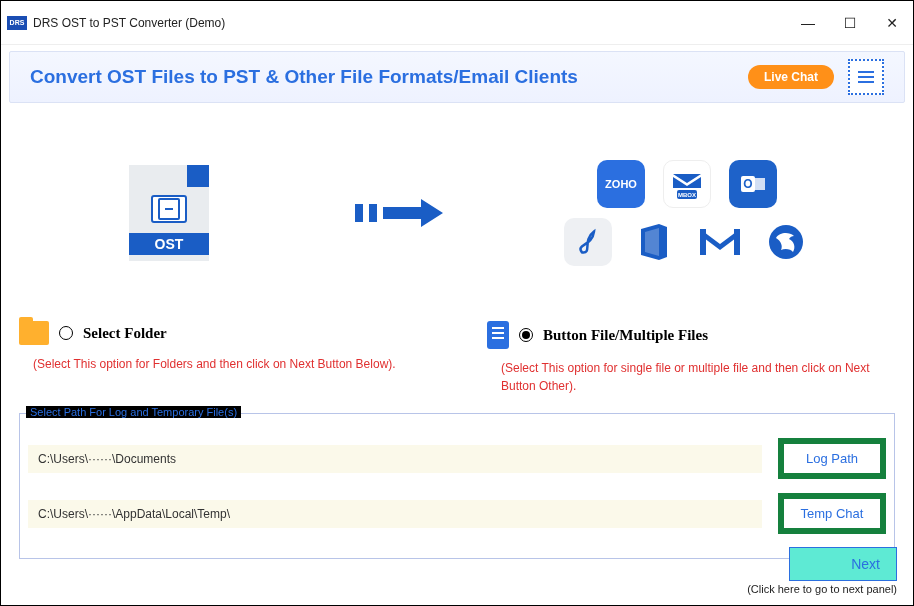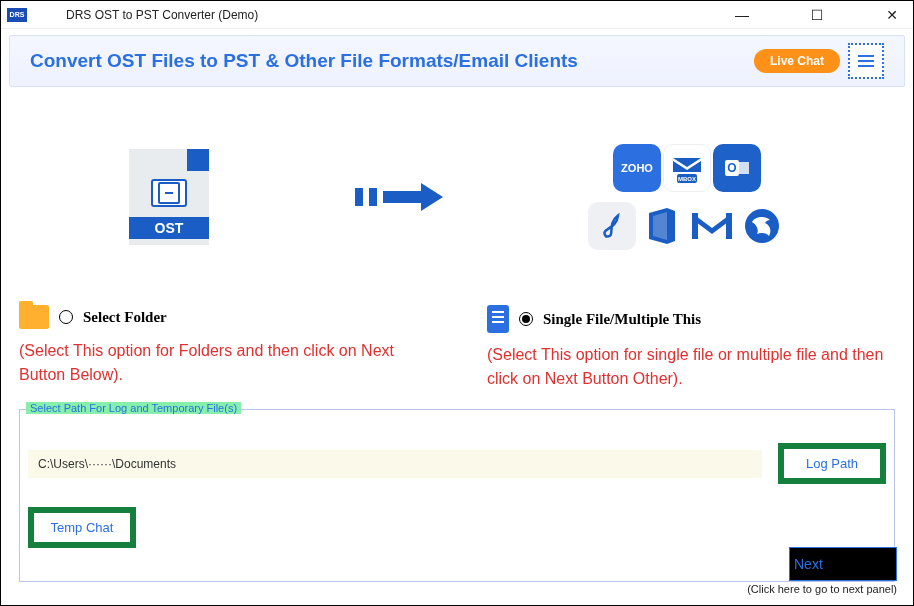--- a/index.html
+++ b/index.html
@@ -6,29 +6,28 @@
   body {
     font-family: Arial, sans-serif;
     background: #fff;
     width: 914px;
     height: 606px;
     overflow: hidden;
     border: 1px solid #000;
     position: relative;
   }
   .titlebar {
-    height: 28px;
+    height: 44px;
     background: #fff;
     display: flex;
     align-items: center;
     padding-left: 6px;
     font-size: 12px;
     color: #222;
     border-bottom: 1px solid #eee;
-    gap: 33px;
   }
   .titlebar .logo {
     width: 20px; height: 14px;
     background: #1a4db3;
     color: #fff;
     font-size: 7px;
     font-weight: bold;
     display: flex;
     align-items: center;
     justify-content: center;
@@ -57,21 +56,21 @@
     font-weight: 600;
     flex: 1;
   }
   .live-chat {
     background: #ff9018;
     color: #fff;
     font-size: 12px;
     font-weight: bold;
     padding: 5px 16px;
     border-radius: 12px;
-    margin-right: 8px;
+    margin-right: 14px;
   }
   .menu-btn {
     width: 36px; height: 36px;
     border: 2px dotted #2b6fe0;
     display: flex; align-items: center; justify-content: center;
     color: #2b6fe0;
     background:#fff;
   }
   .menu-btn svg { width:18px; height:14px; }
   .content {
@@ -134,21 +133,21 @@
   }
   .hero-arrow .dot { width: 8px; height: 18px; background:#1a5dc5; }
   .hero-arrow svg { width: 60px; height: 28px; }
   .hero-right {
     flex: 1;
     display: flex;
     flex-direction: column;
     align-items:center;
     gap: 10px;
   }
-  .app-row { display:flex; gap:2px; }
+  .app-row { display:flex; gap:18px; }
   .app-tile {
     width: 48px; height: 48px;
     border-radius: 10px;
     display:flex; align-items:center; justify-content:center;
     font-size: 11px; font-weight:bold; color:#fff;
   }
   .options {
     display: flex;
     gap: 60px;
     margin-top: 8px;
@@ -190,43 +189,44 @@
     content:""; width:8px;height:8px;background:#000;border-radius:50%;
   }
   .option-label {
     font-family: Georgia, serif;
     font-weight: bold;
     font-size: 15px;
     color: #000;
   }
   .option-hint {
     color: #e03030;
-    font-size: 16px;
+    font-size: 12px;
     margin-top: 10px;
     line-height: 1.5;
+    margin-left: 14px;
   }
   .fieldset {
     border: 1px solid #b8c4e8;
     margin-top: 18px;
     padding: 10px 8px;
     position: relative;
   }
   .fieldset .legend {
     position: absolute;
     top: -8px; left: 6px;
-    background: #86efac;
+    background: #000000;
     padding: 0 4px;
     font-size: 11px;
     color: #2b6fe0;
   }
   .path-row {
     display: flex;
     align-items: center;
     gap: 16px;
-    margin: 23px 0;
+    margin: 14px 0;
   }
   .path-input {
     flex: 1;
     background: #fbf9ea;
     border: none;
     padding: 7px 10px;
     font-size: 12px;
     color: #333;
   }
   .path-btn {
@@ -240,26 +240,26 @@
   }
   .footer {
     position: absolute;
     bottom: 10px; right: 16px;
     display: flex;
     flex-direction: column;
     align-items: flex-end;
   }
   .next-btn {
     width: 108px;
-    padding: 8px 4px;
-    background: #000000;
+    padding: 8px 16px;
+    background: #5eead4;
     border: 1px solid #2b6fe0;
     color: #2b6fe0;
     font-size: 14px;
-    text-align: left;
+    text-align: right;
     margin-bottom: 2px;
   }
   .footer-hint {
     font-size: 11px;
     color: #222;
   }
 </style>
 </head>
 <body>
 
@@ -353,33 +353,34 @@
         <div class="folder-icon"></div>
         <span class="radio"></span>
         <span class="option-label">Select Folder</span>
       </div>
       <div class="option-hint">(Select This option for Folders and then click on Next Button Below).</div>
     </div>
     <div class="option">
       <div class="option-header">
         <div class="doc-icon"></div>
         <span class="radio checked"></span>
-        <span class="option-label">Single File/Multiple This</span>
+        <span class="option-label">Button File/Multiple Files</span>
       </div>
       <div class="option-hint">(Select This option for single file or multiple file and then click on Next Button Other).</div>
     </div>
   </div>
 
   <div class="fieldset">
     <div class="legend">Select Path For Log and Temporary File(s)</div>
     <div class="path-row">
       <input class="path-input" value="C:\Users\······\Documents" style="">
       <div class="path-btn">Log Path</div>
     </div>
     <div class="path-row">
+      <input class="path-input" value="C:\Users\······\AppData\Local\Temp\" style="">
       <div class="path-btn">Temp Chat</div>
     </div>
   </div>
 </div>
 
 <div class="footer">
   <div class="next-btn">Next</div>
   <div class="footer-hint">(Click here to go to next panel)</div>
 </div>
 

